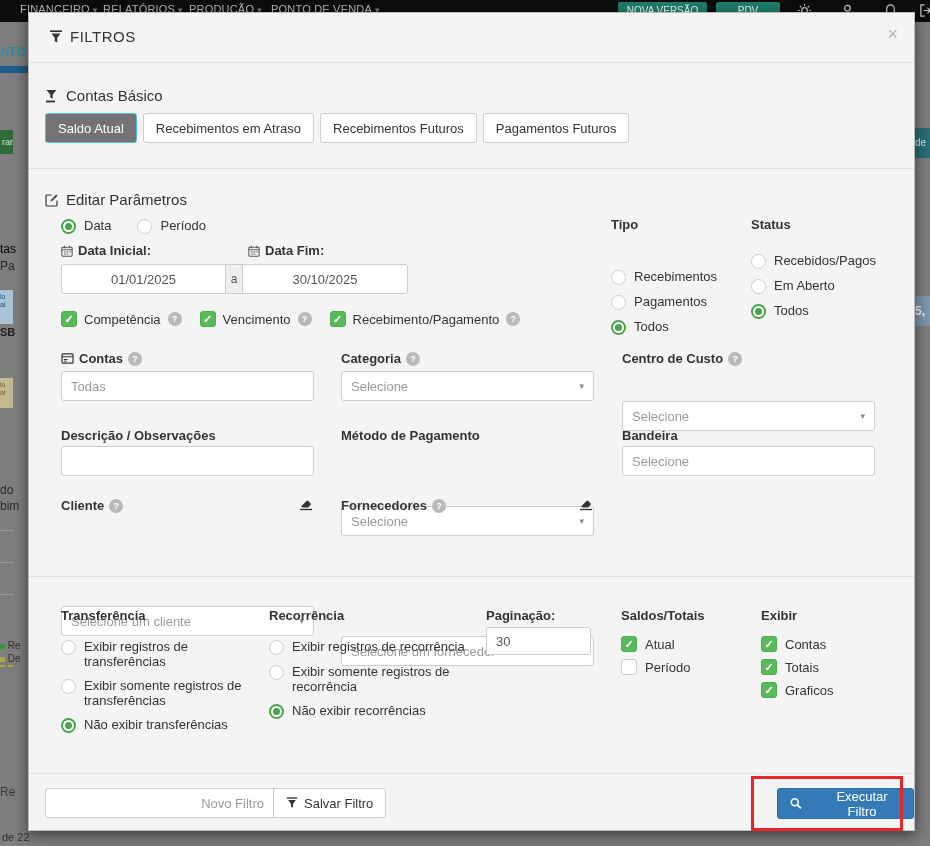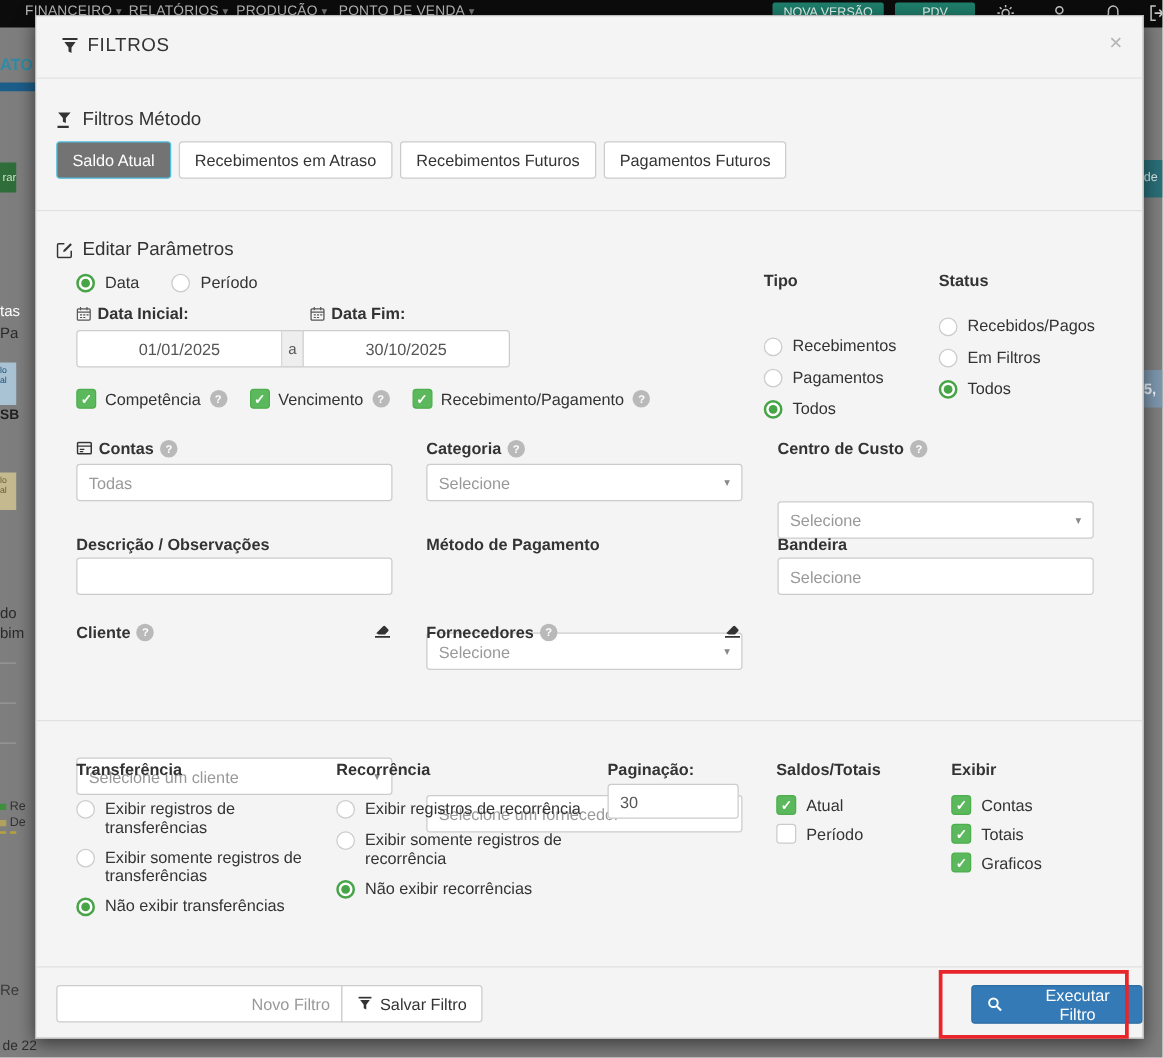--- a/index.html
+++ b/index.html
@@ -84,21 +84,21 @@
         <path d="M6.5 12.5a1.5 1.5 0 0 0 3 0"></path>
       </svg></span>
   <span class="nav-ico" style="left:919px"><svg viewBox="0 0 16 16">
         <path d="M6 2h-4v12h4M9 5l3 3-3 3M5 8h7"></path>
       </svg></span>
 </div>
 
 <span class="frag" style="left:0;top:44px;color:#2e8ca6;font-weight:bold;font-size:13px">ATO</span>
 <div class="frag" style="left:0;top:66px;width:28px;height:7px;background:#1d5d8a"></div>
 <div class="frag" style="left:0;top:130px;width:13px;height:24px;background:#2f6e3a;color:#cfe3cf;font-size:9px;line-height:24px;text-align:right">rar</div>
-<span class="frag" style="left:0;top:242px;color:#ffffff;font-size:12px">tas</span>
+<span class="frag" style="left:0;top:242px;color:#000000;font-size:12px">tas</span>
 <span class="frag" style="left:0;top:259px;color:#2a2a2a;font-size:12px">Pa</span>
 <div class="frag" style="left:0;top:290px;width:13px;height:34px;background:#a9c2d4;color:#1a4f75;font-size:7px;line-height:8px;padding-top:3px"><span>lo</span><br><span>al</span></div>
 <span class="frag" style="left:0;top:326px;color:#222;font-size:11px;font-weight:bold">SB</span>
 <div class="frag" style="left:0;top:378px;width:13px;height:30px;background:#c4b98f;color:#6b5d33;font-size:7px;line-height:8px;padding-top:3px"><span>lo</span><br><span>al</span></div>
 <span class="frag" style="left:0;top:483px;color:#2a2a2a;font-size:12px">do</span>
 <span class="frag" style="left:0;top:499px;color:#2a2a2a;font-size:12px">bim</span>
 <div class="frag" style="left:0;top:530px;width:13px;border-top:1px solid #9a9a9a"></div>
 <div class="frag" style="left:0;top:562px;width:13px;border-top:1px solid #9a9a9a"></div>
 <div class="frag" style="left:0;top:594px;width:13px;border-top:1px solid #9a9a9a"></div>
 <span class="frag" style="left:0;top:640px;color:#333;font-size:10px"><span style="display:inline-block;width:5px;height:5px;background:#3f8f3f"></span> <span>Re</span></span>
@@ -120,21 +120,21 @@
       <span>FILTROS</span>
     </div>
     <span class="close-x">×</span>
   </div>
 
   <div class="abs sec-title" style="left:16px;top:74px">
     <svg class="icon-svg" viewBox="0 0 14 14">
         <path d="M1.5 1h10L7.7 5.4v4l-2.4-1v-3z" fill="#333"></path>
         <path d="M1 12.5h9" stroke="#333" stroke-width="1.8" fill="none"></path>
       </svg>
-    <span>Filtros Método</span>
+    <span>Contas Básico</span>
   </div>
   <div class="btn-row" style="left:16px;top:100px">
     <div class="fbtn active">Saldo Atual</div>
     <div class="fbtn">Recebimentos em Atraso</div>
     <div class="fbtn">Recebimentos Futuros</div>
     <div class="fbtn">Pagamentos Futuros</div>
   </div>
 
   <div class="divider" style="top:155px"></div>
 
@@ -210,21 +210,21 @@
       </label>
   </div>
   <div class="abs blabel" style="left:722px;top:204px">Status</div>
   <div class="abs vstack" style="left:722px;top:240px">
     <label class="radio">
         <span class="rb"></span>
         <span>Recebidos/Pagos</span>
       </label>
     <label class="radio">
         <span class="rb"></span>
-        <span>Em Filtros</span>
+        <span>Em Aberto</span>
       </label>
     <label class="radio">
         <span class="rb checked"></span>
         <span>Todos</span>
       </label>
   </div>
 
   <div class="abs blabel" style="left:32px;top:338px">
     <svg class="icon-svg" style="width:13px;height:11px" viewBox="0 0 14 12">
         <rect x="1" y="1" width="12" height="10" rx="1" stroke="#333" stroke-width="1.3" fill="none"></rect>

